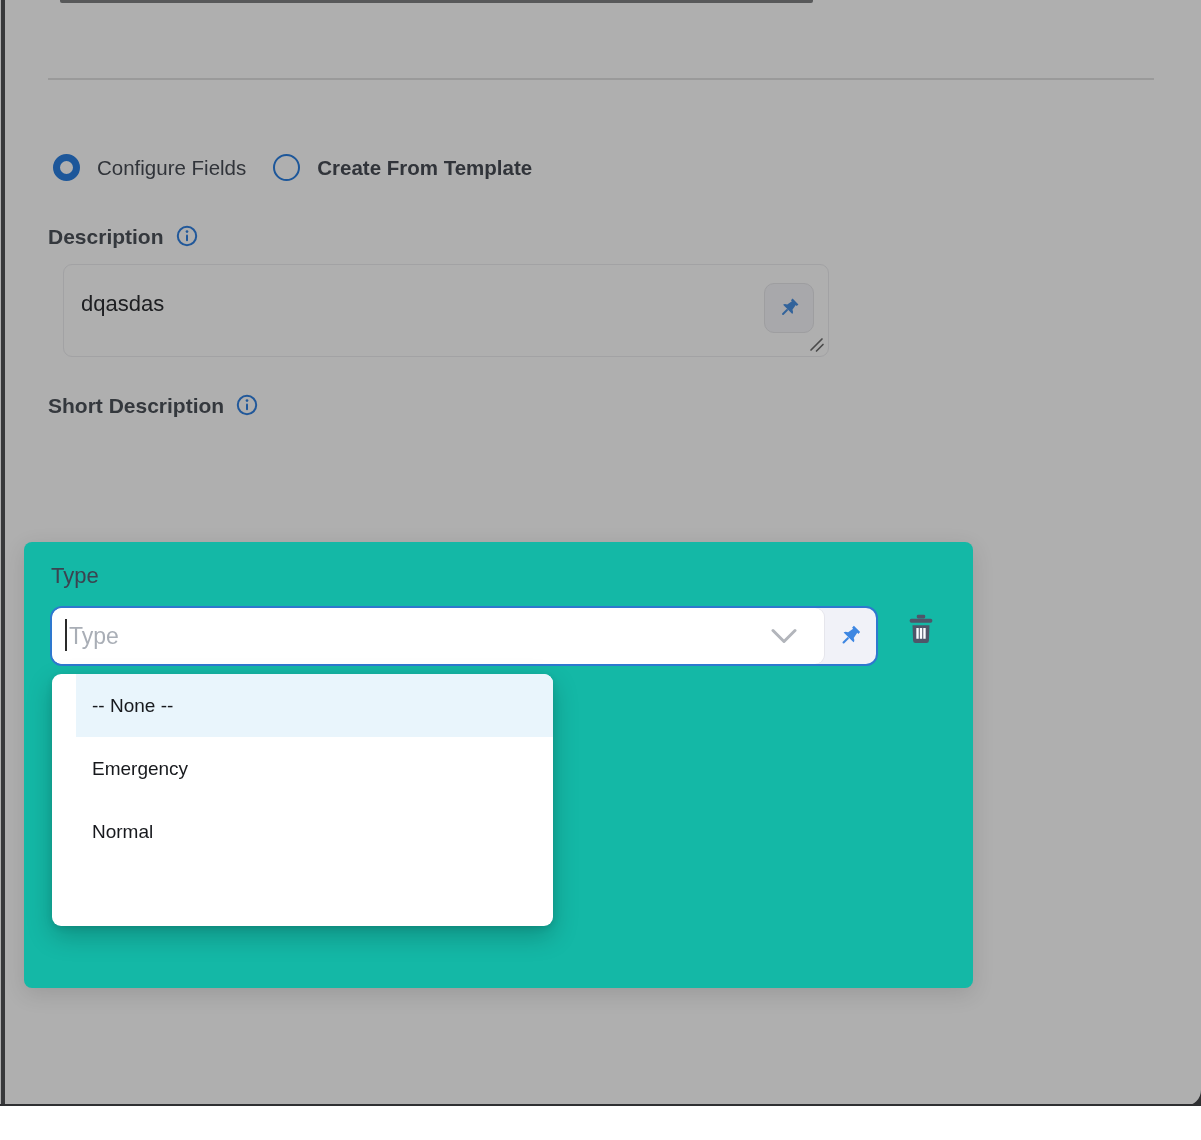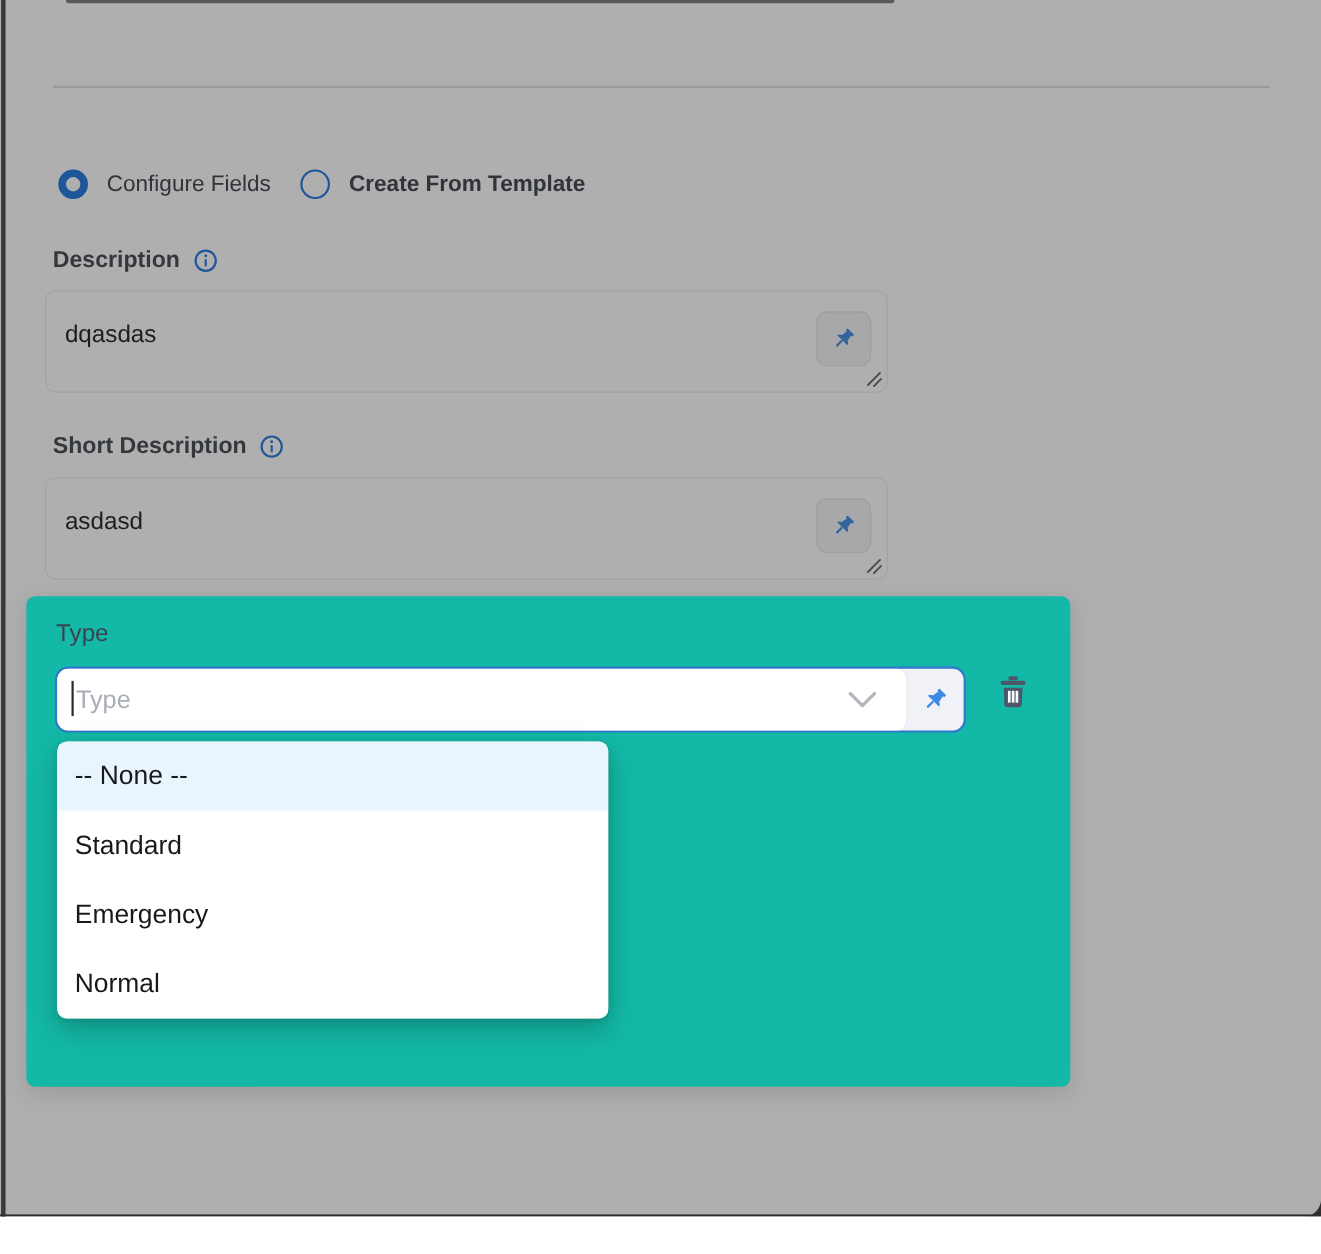--- a/index.html
+++ b/index.html
@@ -14,25 +14,25 @@
   .divider { position:absolute; left:48px; top:78px; width:1106px; height:2px; background:#e0e0e0; }
 
   .radio-row { position:absolute; left:53px; top:154px; display:flex; align-items:center; }
   .radio { width:27px; height:27px; border-radius:50%; background:#fff; flex:0 0 auto; }
   .radio.selected { border:7.5px solid #2b7fe0; }
   .radio.unselected { border:2.5px solid #2b7fe0; }
   .radio-label { margin-left:17px; font-size:20.5px; color:#484d55; }
   .radio-group + .radio-group { margin-left:27px;font-weight:bold; }
   .radio-group { display:flex; align-items:center; }
 
-  .field-label-row { position:absolute; left:48px; display:flex; align-items:center; }
+  .field-label-row { position:absolute; left:48px; display:flex; align-items:flex-start; }
   .field-label { font-size:21px; font-weight:600; color:#4d525a; }
   .info-icon { width:22px; height:22px; margin-left:12px; color:#3181e0; display:block; }
 
-  .ta { position:absolute; left:41px; width:766px; height:93px; background:#fff;
+  .ta { position:absolute; left:63px; width:766px; height:93px; background:#fff;
     border:1.5px solid #ececef; border-radius:9px; }
   .ta-text { position:absolute; left:17px; top:26px; font-size:22px; color:#2c2e32; }
   .pin-btn { position:absolute; right:14px; top:18px; width:50px; height:50px;
     background:#f5f5f9; border:1.5px solid #e6e6ea; border-radius:10px;
     display:flex; align-items:center; justify-content:center; }
   .pin-btn svg { width:26px; height:26px; color:#4a90e2; }
   .resize-handle { position:absolute; right:3px; bottom:3px; width:18px; height:18px; }
 
   
   .overlay { position:absolute; inset:0; background:rgba(0,0,0,0.315); z-index:5; }
@@ -56,21 +56,21 @@
   .combo-pin svg { width:28px; height:28px; color:#3e87e2; }
 
   .trash-btn { position:absolute; left:877px; top:66px; width:40px; height:42px;
     background:transparent; border:none; display:flex; align-items:center; justify-content:center; }
   .trash-btn svg { width:34px; height:38px; color:#4e5669; }
 
   .dropdown { position:absolute; left:28px; top:132px; width:501px; height:252px;
     background:#fff; border-radius:9px; overflow:hidden;
     box-shadow:0 10px 26px rgba(0,0,0,0.22), 0 2px 6px rgba(0,0,0,0.10); }
   .option { height:63px; display:flex; align-items:center; padding-left:16px;
-    font-size:24px; color:#17191d; background:#fff; }
+    font-size:19px; color:#17191d; background:#fff;margin-left:24px; }
   .option.highlighted { background:#e9f5fc; }
 
   
   .win-left-edge { position:absolute; left:1px; top:0; width:3.5px; height:1140px;
     background:#38393b; z-index:20; }
   .win-bottom-edge { position:absolute; left:0; bottom:0; width:1201px; height:2px;
     background:#2e2f31; z-index:20; }
   .win-corner { position:absolute; right:0; bottom:0; width:16px; height:16px; z-index:21; }
 </style>
 </head>
@@ -117,34 +117,20 @@
     </div>
 
     <div class="field-label-row" style="top:394px;">
       <span class="field-label">Short Description</span>
       <svg class="info-icon" viewBox="0 0 22 22" fill="none" stroke="currentColor">
         <circle cx="11" cy="11" r="9.2" stroke-width="2"></circle>
         <circle cx="11" cy="6.6" r="1.35" fill="currentColor" stroke="none"></circle>
         <rect x="10" y="9.5" width="2" height="6.8" rx="1" fill="currentColor" stroke="none"></rect>
       </svg>
     </div>
-    <div class="ta" style="top:434px;">
-      <div class="ta-text">asdasd</div>
-      <button class="pin-btn">
-        <svg viewBox="0 0 24 24" fill="currentColor">
-          <g transform="rotate(45 12 12)">
-            <path d="M8.2 3.5 h7.6 v2.2 h-1.3 l0.9 5.2 c1.5 0.55 2.6 1.5 2.6 2.8 h-12 c0-1.3 1.1-2.25 2.6-2.8 l0.9-5.2 h-1.3 z"></path>
-            <rect x="11.1" y="13.7" width="1.8" height="7" rx="0.9"></rect>
-          </g>
-        </svg>
-      </button>
-      <svg class="resize-handle" viewBox="0 0 18 18" fill="none">
-        <path d="M4 15 L15 4 M9.5 16 L16 9.5" stroke="#6e6e6e" stroke-width="1.7" stroke-linecap="round"></path>
-      </svg>
-    </div>
   </div>
 
   <div class="overlay"></div>
 
   <div class="card">
     <div class="card-label">Type</div>
 
     <div class="combobox">
       <div class="combo-input">
         <span class="caret"></span>
@@ -169,21 +155,20 @@
         <rect x="4" y="4.8" width="16" height="2.7" rx="1.2"></rect>
         <path d="M6 9.4 h12 l-0.4 10.9 a1.7 1.7 0 0 1 -1.7 1.6 h-7.8 a1.7 1.7 0 0 1 -1.7 -1.6 z"></path>
         <rect x="8.7" y="11.3" width="1.7" height="7.6" fill="#f9fcff"></rect>
         <rect x="11.15" y="11.3" width="1.7" height="7.6" fill="#f9fcff"></rect>
         <rect x="13.6" y="11.3" width="1.7" height="7.6" fill="#f9fcff"></rect>
       </svg>
     </button>
 
     <div class="dropdown">
       <div class="option highlighted">-- None --</div>
-      <div class="option">Standard</div>
       <div class="option">Emergency</div>
       <div class="option">Normal</div>
     </div>
   </div>
 
   <div class="win-left-edge"></div>
   <div class="win-bottom-edge"></div>
   <svg class="win-corner" viewBox="0 0 16 16">
     <path d="M16 0 A16 16 0 0 1 0 16 L16 16 Z" fill="#2e2f31"></path>
   </svg>

